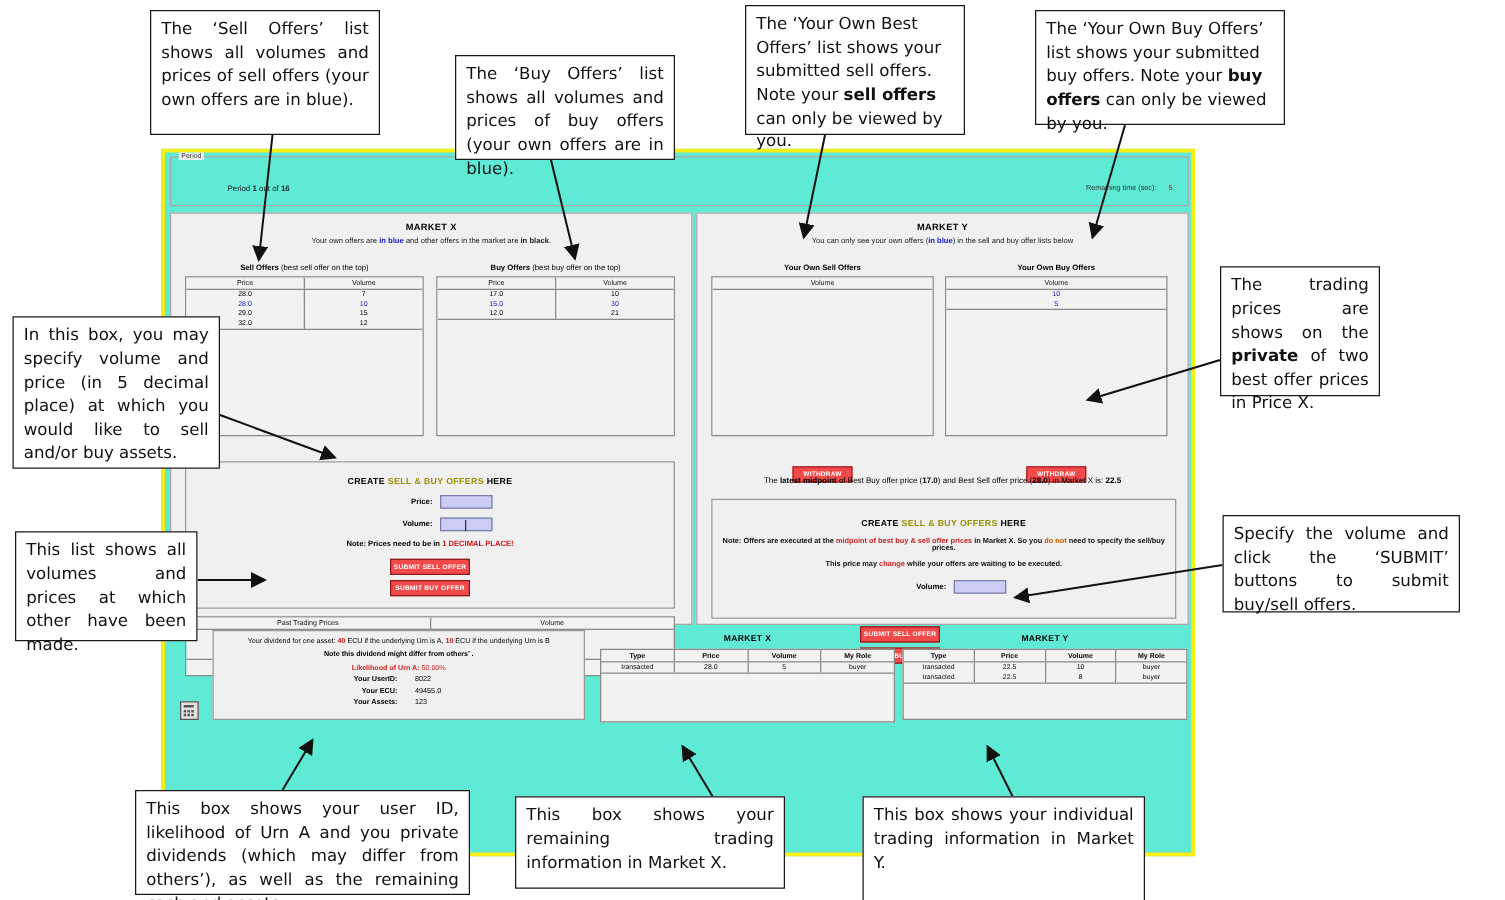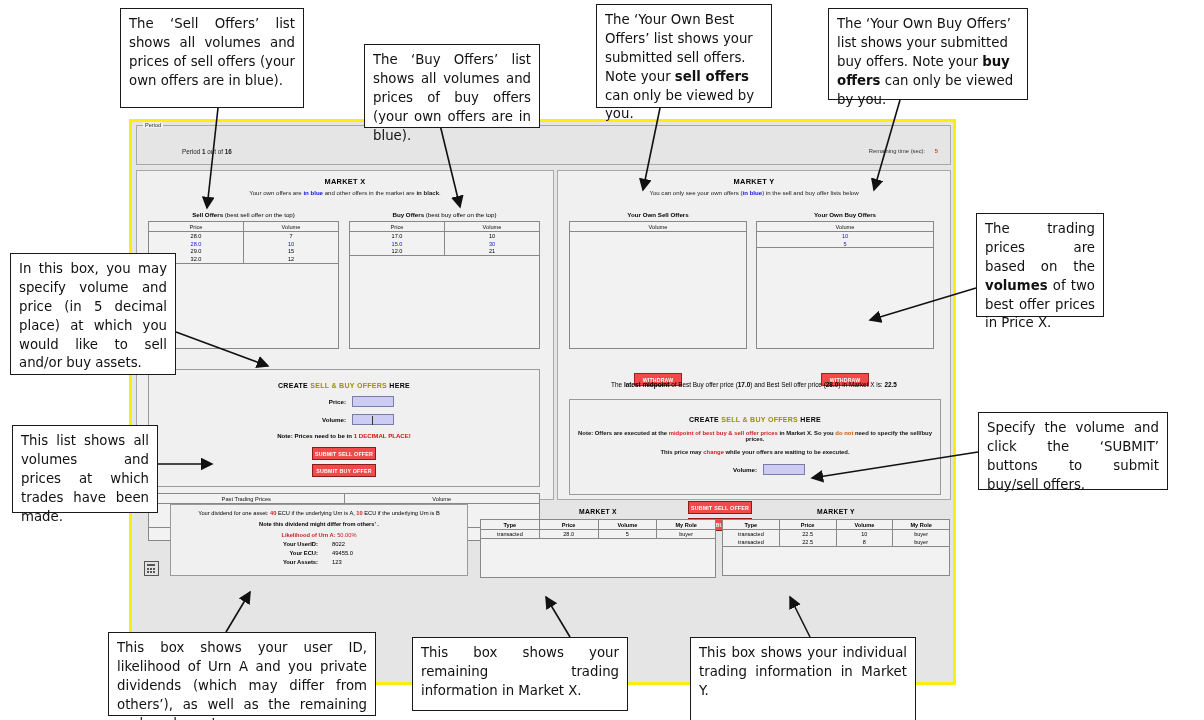--- a/index.html
+++ b/index.html
@@ -14,21 +14,21 @@
     font-size:13.3px;line-height:1.42;color:#111;
     text-align:justify;padding:6px 8px 5px 8px;box-sizing:border-box;
     z-index:30;
   }
   .callout b{font-weight:bold;}
   svg.leaders{position:absolute;left:0;top:0;width:1204px;height:720px;z-index:20;pointer-events:none;}
 
   
   .app{
     position:absolute;left:129px;top:119px;width:827px;height:566px;
-    background:#e5e5e5;border:3px solid #f7ef13;box-sizing:border-box;z-index:5;
+    background:#5eead4;border:3px solid #f7ef13;box-sizing:border-box;z-index:5;
     font-size:6.2px;color:#000;
   }
 
   .period-bar{position:absolute;left:4px;top:3px;width:815px;height:40px;
       border:1px solid #a8a8a8;box-sizing:border-box;}
   .period-legend{position:absolute;left:6px;top:-4px;background:#f0f0f0;padding:0 2px;font-size:5.6px;color:#333;}
   .period-text{position:absolute;left:45px;top:22px;font-size:6.3px;color:#222;}
   .period-text b{font-weight:bold;}
   .remaining{position:absolute;right:12px;top:22px;font-size:5.8px;color:#333;}
   .remaining .val{color:#d23b2a;font-weight:bold;padding-left:8px;}
@@ -121,26 +121,26 @@
   <span>The ‘Your Own Best Offers’ list shows your submitted sell offers.</span>
   <span>Note your </span><b>sell offers</b><span> can only be viewed by you.</span>
 </div>
 
 <div class="callout" style="left:828px;top:8px;width:200px;height:92px;text-align:left;">
   <span>The ‘Your Own Buy Offers’ list shows your submitted buy offers.</span>
   <span>Note your </span><b>buy offers</b><span> can only be viewed by you.</span>
 </div>
 
 <div class="callout" style="left:976px;top:213px;width:128px;height:104px;">
-  <span>The trading prices are based on the </span><b>volumes</b><span> of two best offer prices in Price X.</span>
+  <span>The trading prices are shows on the </span><b>private</b><span> of two best offer prices in Price X.</span>
 </div>
 
 <div class="callout" style="left:10px;top:253px;width:166px;height:122px;overflow:hidden;">In this box, you may specify volume and price (in 5 decimal place) at which you would like to sell and/or buy assets.</div>
 
-<div class="callout" style="left:12px;top:425px;width:146px;height:88px;">This list shows all volumes and prices at which trades have been made.</div>
+<div class="callout" style="left:12px;top:425px;width:146px;height:88px;">This list shows all volumes and prices at which other have been made.</div>
 
 <div class="callout" style="left:978px;top:412px;width:190px;height:78px;">Specify the volume and click the ‘SUBMIT’ buttons to submit buy/sell offers.</div>
 
 <div class="callout" style="left:108px;top:632px;width:268px;height:84px;">This box shows your user ID, likelihood of Urn A and you private dividends (which may differ from others’), as well as the remaining cash and assets.</div>
 
 <div class="callout" style="left:412px;top:637px;width:216px;height:74px;">This box shows your remaining trading information in Market X.</div>
 
 <div class="callout" style="left:690px;top:637px;width:226px;height:90px;">This box shows your individual trading information in Market Y.</div>
 
 <svg class="leaders" viewBox="0 0 1204 720">

